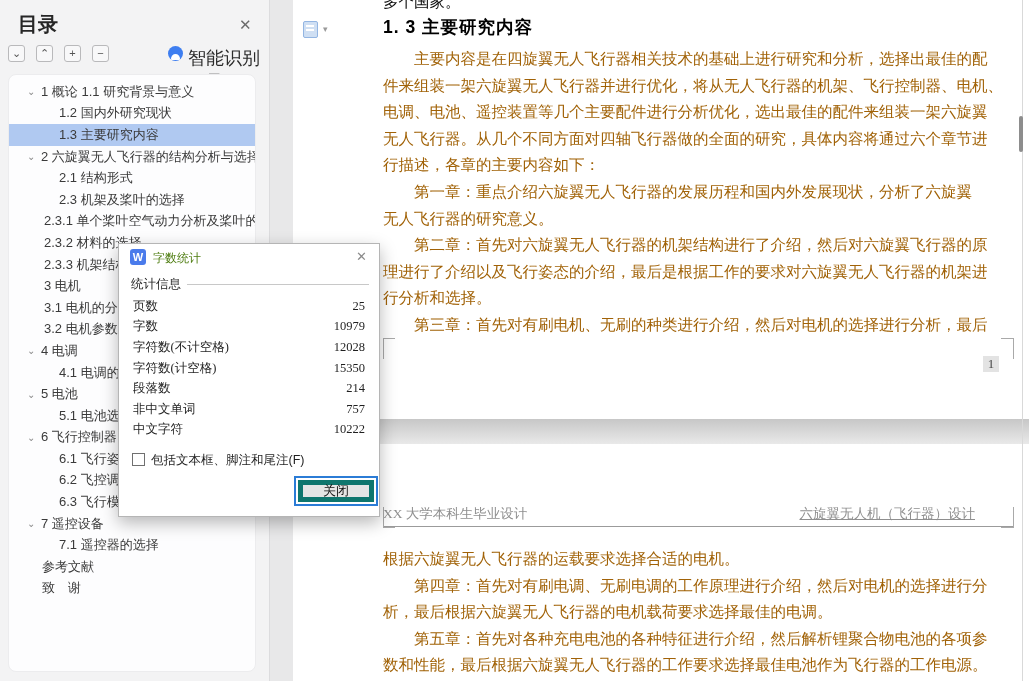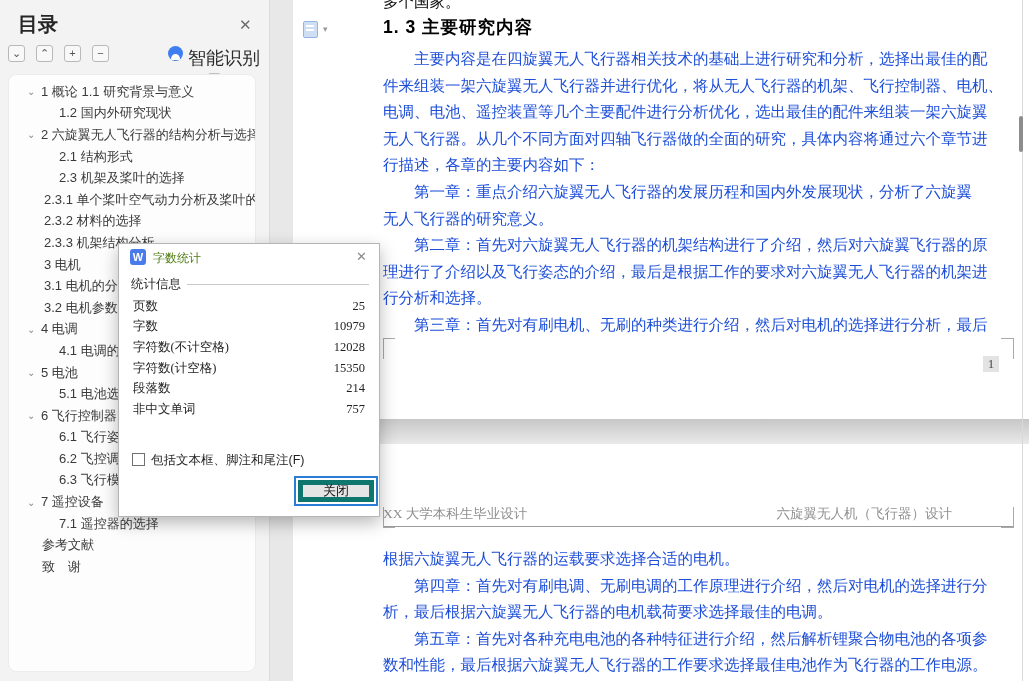--- a/index.html
+++ b/index.html
@@ -18,30 +18,30 @@
             border-radius:8px;box-sizing:border-box;padding-top:6px;overflow:hidden;}
   .toc-row{height:21.6px;display:flex;align-items:center;font-size:13px;color:#3a3a3a;white-space:nowrap;cursor:pointer;}
   .toc-row .chev{width:14px;font-size:10px;color:#8a8a8a;flex:none;}
   .toc-row.selected{background:#b0c9f1;}
   
   .page{position:absolute;background:#fff;}
   .page1{left:293px;top:0;width:736px;height:419px;}
   .page-gap{position:absolute;left:271px;top:419px;width:758px;height:25px;background:linear-gradient(#c7c7c7,#e9e9e9);}
   .page2{left:293px;top:444px;width:736px;height:237px;}
   .doc-serif{font-family:"Liberation Serif",serif;}
-  .docline{height:26.6px;line-height:26.6px;font-size:15.5px;color:#1d4ed8;white-space:nowrap;}
+  .docline{height:26.6px;line-height:26.6px;font-size:15.5px;color:#a16207;white-space:nowrap;}
   .docline.ind{text-indent:2em;}
   .p1text{position:absolute;left:90px;top:46px;width:632px;}
   .p2text{position:absolute;left:90px;top:102px;width:632px;}
   .partial-line{position:absolute;left:90px;top:-10px;height:24px;line-height:24px;font-size:15.5px;color:#0c0c0c;}
   .doc-heading{position:absolute;left:90px;top:15px;font-size:17.5px;font-weight:bold;color:#000;
                font-family:"Liberation Sans",sans-serif;letter-spacing:1px;}
   .pagenum{position:absolute;left:690px;top:356px;width:16px;text-align:center;font-size:13px;color:#4a4a4a;background:#e3e3e3;}
   .hdr-left{position:absolute;left:90px;top:61px;font-size:13.5px;color:#8f8f8f;}
-  .hdr-right{position:absolute;left:397px;top:61px;width:262px;text-align:right;font-size:13.5px;color:#8f8f8f;}
+  .hdr-right{position:absolute;left:420px;top:61px;width:262px;text-align:right;font-size:13.5px;color:#8f8f8f;text-decoration:underline;}
   .hdr-line{position:absolute;left:90px;top:82px;width:630px;height:1px;background:#9b9b9b;}
   .mark{position:absolute;box-sizing:border-box;}
   .m-p1l{left:383px;top:338px;width:12px;height:21px;border-top:1px solid #a9a9a9;border-left:1px solid #a9a9a9;}
   .m-p1r{left:1001px;top:338px;width:13px;height:21px;border-top:1px solid #a9a9a9;border-right:1px solid #a9a9a9;}
   .m-p2l{left:383px;top:507px;width:12px;height:21px;border-bottom:1px solid #a9a9a9;border-left:1px solid #a9a9a9;}
   .m-p2r{left:1001px;top:507px;width:13px;height:21px;border-bottom:1px solid #a9a9a9;border-right:1px solid #a9a9a9;}
   .paste-btn{position:absolute;left:303px;top:20px;width:38px;height:18px;display:flex;align-items:center;cursor:pointer;}
   .paste-doc{width:13px;height:15px;background:#cfdff3;border:1px solid #93b5e2;border-radius:2px;position:relative;}
   .paste-doc::after{content:"";position:absolute;left:2px;top:3px;width:8px;height:2px;background:#fff;box-shadow:0 4px 0 #fff;}
   .paste-caret{font-size:9px;color:#9a9a9a;margin-left:5px;}
@@ -87,20 +87,24 @@
         <div class="toc-row" style="padding-left: 18px;">
           <span class="chev">⌄</span>
           <span class="toc-label">1 概论 1.1 研究背景与意义</span>
         </div>
 
         <div class="toc-row" style="padding-left: 36px;">
           <span class="chev" style="visibility: hidden;">⌄</span>
           <span class="toc-label">1.2 国内外研究现状</span>
         </div>
 
+        <div class="toc-row selected" style="padding-left: 36px;">
+          <span class="chev" style="visibility: hidden;">⌄</span>
+          <span class="toc-label">1.3 主要研究内容</span>
+        </div>
 
         <div class="toc-row" style="padding-left: 18px;">
           <span class="chev">⌄</span>
           <span class="toc-label">2 六旋翼无人飞行器的结构分析与选择</span>
         </div>
 
         <div class="toc-row" style="padding-left: 36px;">
           <span class="chev" style="visibility: hidden;">⌄</span>
           <span class="toc-label">2.1 结构形式</span>
         </div>
@@ -330,20 +334,24 @@
         <div class="dlg-row">
           <span>段落数</span>
           <span>214</span>
         </div>
 
         <div class="dlg-row">
           <span>非中文单词</span>
           <span>757</span>
         </div>
 
+        <div class="dlg-row">
+          <span>中文字符</span>
+          <span>10222</span>
+        </div>
       </div>
 
     <div class="dlg-check"></div>
     <div class="dlg-chklabel">包括文本框、脚注和尾注(F)</div>
 
     <div class="dlg-btn">
       <div class="dlg-btn-inner">关闭</div>
     </div>
   </div>
 

